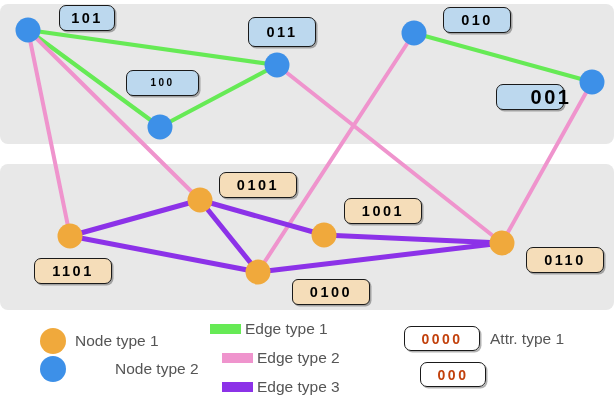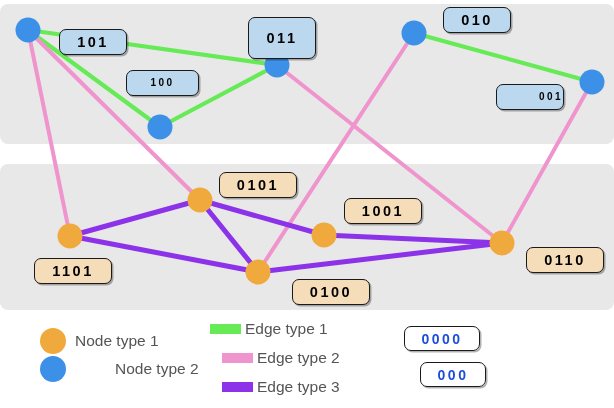--- a/index.html
+++ b/index.html
@@ -28,21 +28,21 @@
 
   
   #legend{position:absolute;left:0;top:316px;width:534px;height:92px;}
   .lg-item{position:absolute;display:flex;align-items:center;}
   .lg-text{color:#555555;font-size:15.5px;white-space:nowrap;}
   .lg-dot{border-radius:50%;}
   .lg-bar{width:31px;height:10px;}
   .lg-chip{
     box-sizing:border-box;
     border:1.6px solid #1a1a1a;border-radius:7px;
-    font-weight:bold;color:#1d4ed8;letter-spacing:2.5px;
+    font-weight:bold;color:#c2410c;letter-spacing:2.5px;
     display:flex;align-items:center;justify-content:center;
     box-shadow:1.5px 1.5px 0px rgba(0,0,0,0.30);
     white-space:nowrap;
   }
 </style>
 </head>
 <body>
 
 <div id="stage">
 
@@ -76,29 +76,29 @@
         <circle cx="592" cy="82" r="12.5" fill="#3d90e8"></circle>
         <circle cx="200" cy="200" r="12.5" fill="#f0a93c"></circle>
         <circle cx="70" cy="236" r="12.5" fill="#f0a93c"></circle>
         <circle cx="324" cy="235" r="12.5" fill="#f0a93c"></circle>
         <circle cx="258" cy="272" r="12.5" fill="#f0a93c"></circle>
         <circle cx="502" cy="243" r="12.5" fill="#f0a93c"></circle>
       </g>
   </svg>
 
   <div id="chips-layer">
-      <div class="chip t2" style="left: 59px; top: 5px; width: 68px; height: 26px; font-size: 14.5px; margin-top: 24px;">101</div>
-      <div class="chip t2" style="left: 248px; top: 17px; width: 68px; height: 42px; font-size: 14.5px;">011</div>
+      <div class="chip t2" style="left: 59px; top: 5px; width: 56px; height: 26px; font-size: 14.5px;">101</div>
+      <div class="chip t2" style="left: 248px; top: 17px; width: 68px; height: 30px; font-size: 14.5px;">011</div>
       <div class="chip t2" style="left: 126px; top: 70px; width: 73px; height: 26px; font-size: 10px;">100</div>
       <div class="chip t2" style="left: 443px; top: 7px; width: 68px; height: 26px; font-size: 14.5px;">010</div>
-      <div class="chip t2" style="left: 496px; top: 84px; width: 68px; height: 26px; font-size: 10px; padding-left: 42px;">001</div>
+      <div class="chip t2" style="left: 496px; top: 84px; width: 68px; height: 26px; font-size: 20px; padding-left: 42px;">001</div>
       <div class="chip t1" style="left: 219px; top: 172px; width: 78px; height: 26px; font-size: 14.5px;">0101</div>
       <div class="chip t1" style="left: 344px; top: 198px; width: 78px; height: 26px; font-size: 14.5px;">1001</div>
       <div class="chip t1" style="left: 34px; top: 258px; width: 78px; height: 26px; font-size: 14.5px;">1101</div>
-      <div class="chip t1" style="left: 292px; top: 279px; width: 78px; height: 26px; font-size: 14.5px;">0100</div>
+      <div class="chip t1" style="left: 292px; top: 279px; width: 78px; height: 26px; font-size: 14.5px; border-radius: 6px;">0100</div>
       <div class="chip t1" style="left: 526px; top: 247px; width: 78px; height: 26px; font-size: 14.5px;">0110</div>
     </div>
 
   <div id="legend">
       <div class="lg-item" style="left: 40px; top: 12px;">
         <div class="lg-dot" style="width: 26px; height: 26px; background: rgb(240, 169, 60); margin-right: 9px;"></div>
         <span class="lg-text">Node type 1</span>
       </div>
       <div class="lg-item" style="left: 40px; top: 40px; gap: 40px;">
         <div class="lg-dot" style="width: 26px; height: 26px; background: rgb(61, 144, 232); margin-right: 9px;"></div>
@@ -111,19 +111,20 @@
       <div class="lg-item" style="left: 222px; top: 33px;">
         <div class="lg-bar" style="background: rgb(239, 148, 205); margin-right: 4px;"></div>
         <span class="lg-text">Edge type 2</span>
       </div>
       <div class="lg-item" style="left: 222px; top: 62px;">
         <div class="lg-bar" style="background: rgb(140, 50, 232); margin-right: 4px;"></div>
         <span class="lg-text">Edge type 3</span>
       </div>
       <div class="lg-item" style="left: 404px; top: 10px;">
         <div class="lg-chip t1" style="width: 76px; height: 25px; font-size: 14px; margin-right: 10px;">0000</div>
+        <span class="lg-text">Attr. type 1</span>
       </div>
       <div class="lg-item" style="left: 420px; top: 46px;">
         <div class="lg-chip t2" style="width: 66px; height: 25px; font-size: 14px; margin-right: 10px;">000</div>
       </div>
     </div>
 
 </div>
 
 </body></html>

